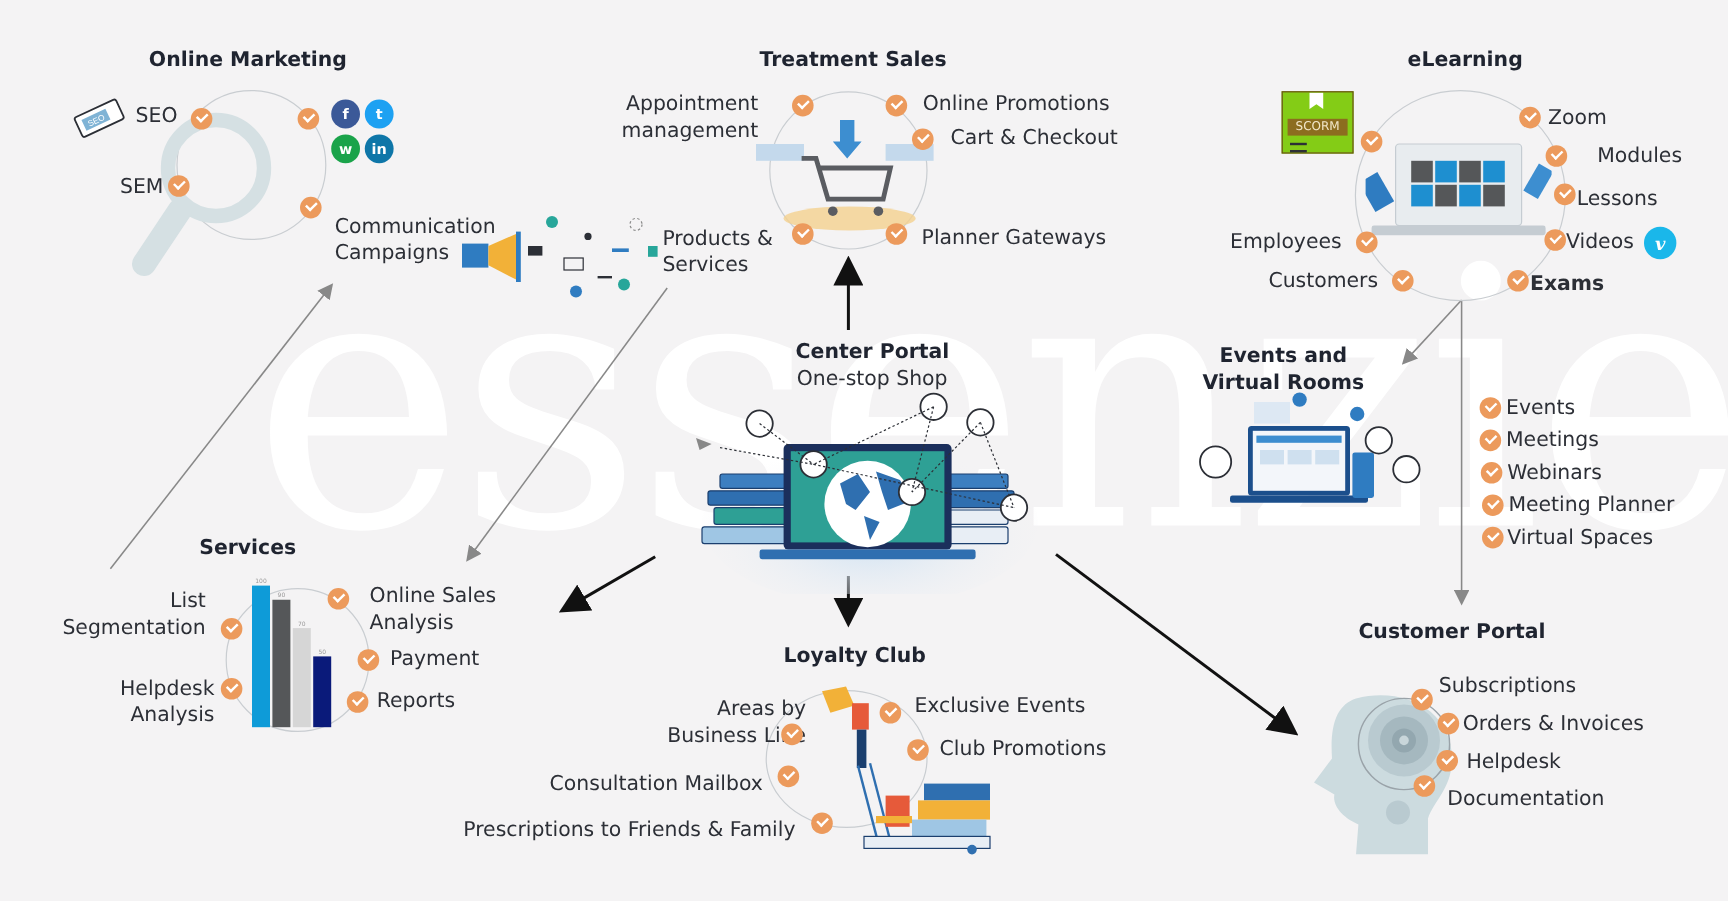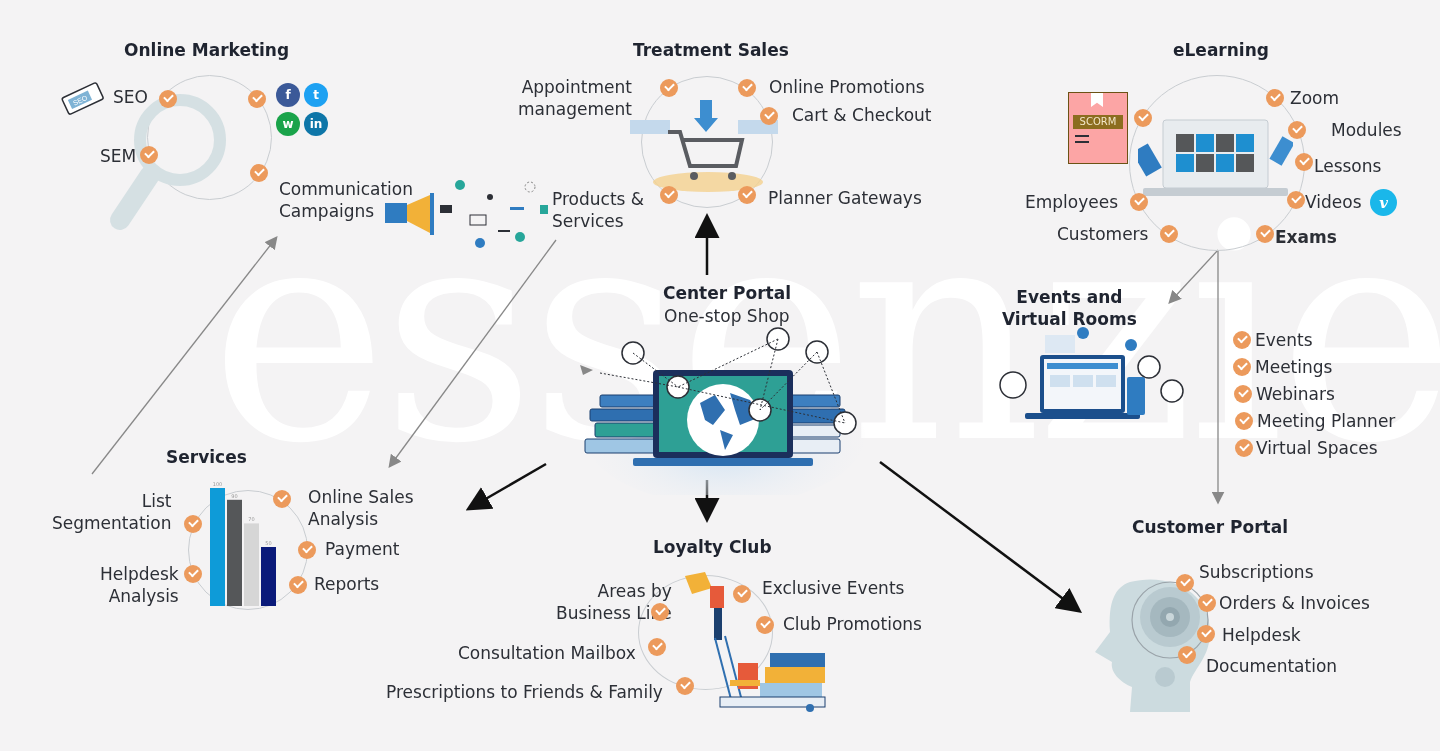--- a/index.html
+++ b/index.html
@@ -122,21 +122,21 @@
 <div class="lbl" style="left:792px;top:104px;">Cart &amp; Checkout</div>
 <div class="check" style="left:760px;top:107px;"></div>
 <div class="lbl r" style="left:552px;top:188px;white-space:pre;text-align:left;">Products &amp;
 Services</div>
 <div class="check" style="left:660px;top:186px;"></div>
 <div class="lbl" style="left:768px;top:187px;">Planner Gateways</div>
 <div class="check" style="left:738px;top:186px;"></div>
 
 <div class="title" style="left:1173px;top:40px;">eLearning</div>
 <div class="ring" style="left:1129px;top:75px;width:176px;height:176px;"></div>
-<div class="abs" style="left:1068px;top:92px;width:60px;height:72px;background:#fca5a5;border:1px solid #6b5214;box-sizing:border-box;">
+<div class="abs" style="left:1068px;top:76px;width:60px;height:52px;background:#84cc16;border:1px solid #6b5214;box-sizing:border-box;">
   <div class="abs" style="left:22px;top:0;width:12px;height:14px;background:#fff;clip-path:polygon(0 0,100% 0,100% 100%,50% 70%,0 100%);"></div>
   <div class="abs" style="left:4px;top:22px;width:50px;height:14px;background:#8c6d1f;color:#f2e7c9;font-size:10px;text-align:center;line-height:14px;">SCORM</div>
   <div class="abs" style="left:6px;top:42px;width:14px;height:2px;background:#2c2f36;"></div>
   <div class="abs" style="left:6px;top:48px;width:14px;height:2px;background:#2c2f36;"></div>
 </div>
 <svg class="abs" style="left:1138px;top:118px;" width="155" height="82">
   <rect x="25" y="2" width="105" height="68" rx="3" fill="#e8ecef" stroke="#c5ccd2"></rect>
   <rect x="5" y="70" width="145" height="8" rx="2" fill="#c5ccd2"></rect>
   <rect x="0" y="28" width="18" height="28" fill="#2f7cc1" transform="rotate(-30 9 42)"></rect>
   <rect x="137" y="20" width="14" height="26" fill="#3d8ed0" transform="rotate(30 144 33)"></rect>

